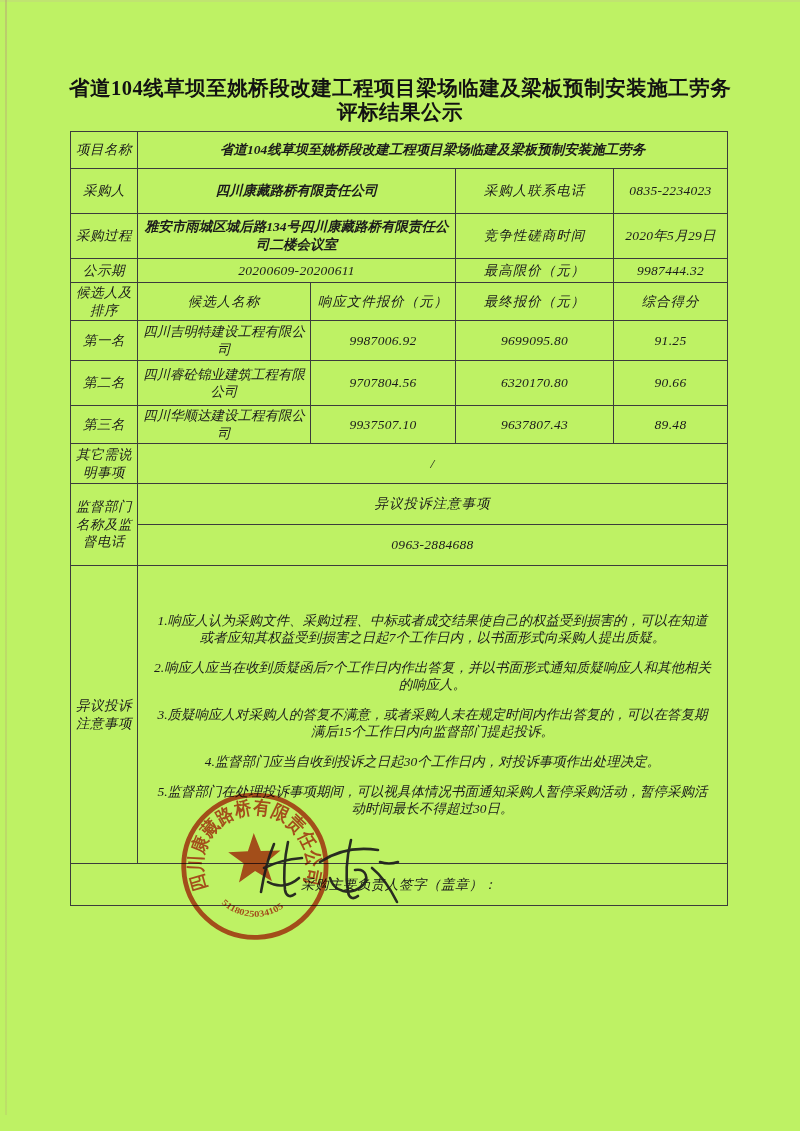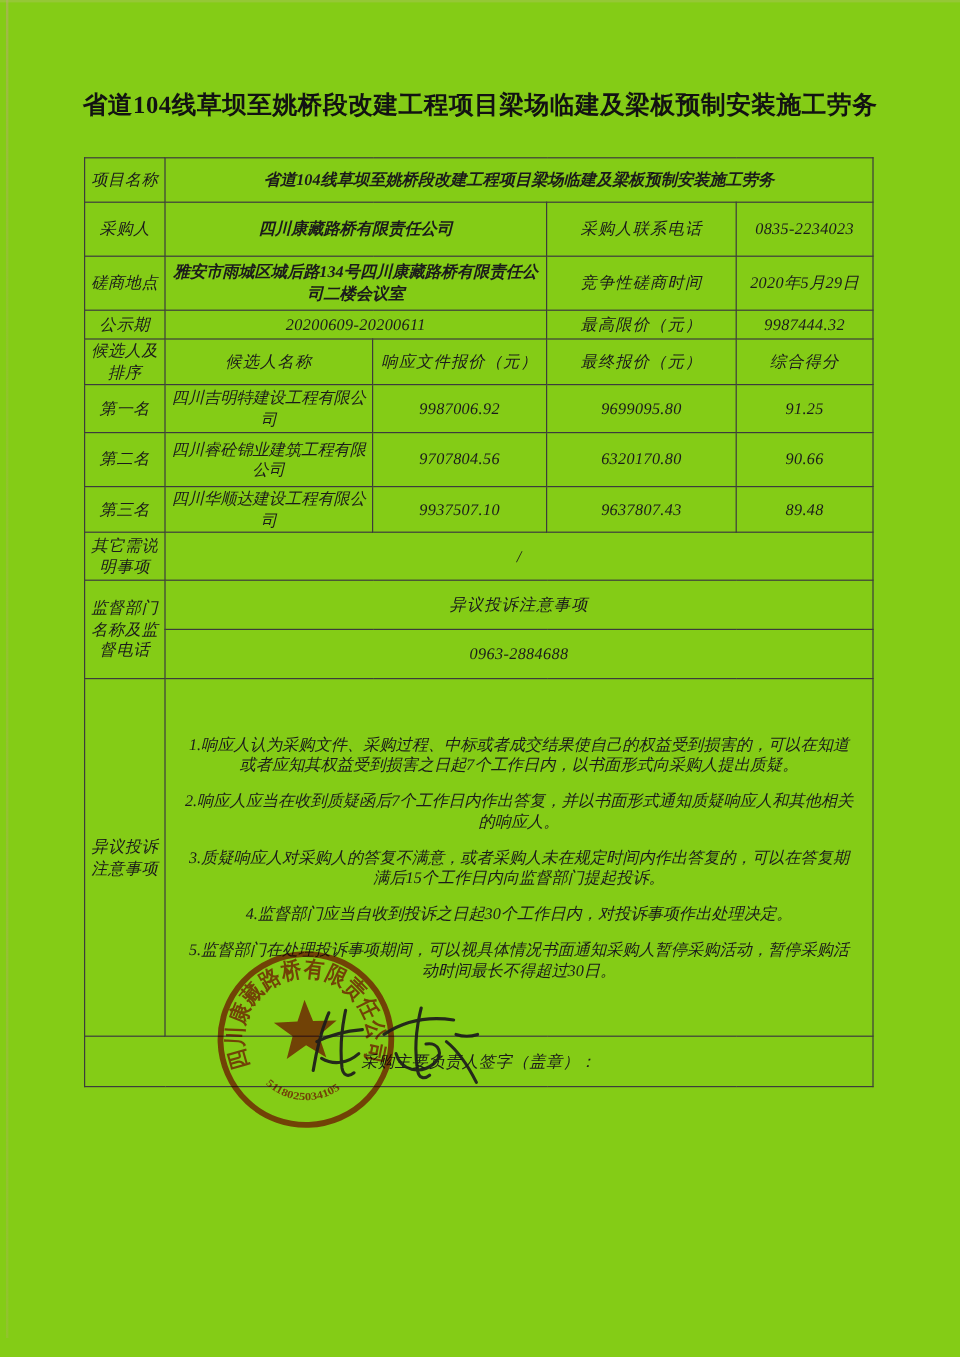--- a/index.html
+++ b/index.html
@@ -4,21 +4,21 @@
 <style>
   html,body{margin:0;padding:0;}
   body{
     width:800px;height:1131px;
     background:#f7f4f7;
     font-family:"Liberation Serif","DejaVu Serif",serif;
     color:#1b1b1b;
     position:relative;
     overflow:hidden;
   }
-  .page{position:absolute;inset:0;background:#84cc16;}
+  .page{position:absolute;inset:0;background:#bef264;}
   .edge-left{
     position:absolute;left:5px;top:0;width:2px;height:1115px;
     background:linear-gradient(180deg,rgba(185,170,115,.55),rgba(185,170,115,.22) 25%,rgba(185,170,115,.35) 70%,rgba(185,170,115,.25));
   }
   .edge-top{
     position:absolute;left:0;top:0;width:100%;height:2px;
     background:rgba(200,188,150,.25);
   }
   .title{
     position:absolute;top:76px;left:0;width:800px;
@@ -71,20 +71,21 @@
 </style>
 </head>
 <body>
 
 <div class="page">
   <div class="edge-top"></div>
   <div class="edge-left"></div>
 
   <div class="title">
     <div>省道104线草坝至姚桥段改建工程项目梁场临建及梁板预制安装施工劳务</div>
+    <div>评标结果公示</div>
   </div>
 
   <table class="doc">
     <colgroup>
       <col style="width:67px">
         <col style="width:173px">
         <col style="width:145px">
         <col style="width:158px">
         <col style="width:114px">
     </colgroup>
@@ -93,21 +94,21 @@
         <td class="lab">项目名称</td>
         <td class="vleft" colspan="4">省道104线草坝至姚桥段改建工程项目梁场临建及梁板预制安装施工劳务</td>
       </tr>
       <tr class="h45">
         <td class="lab">采购人</td>
         <td class="bold" colspan="2">四川康藏路桥有限责任公司</td>
         <td class="big">采购人联系电话</td>
         <td class="num">0835-2234023</td>
       </tr>
       <tr class="h45">
-        <td class="lab">磋商地点</td>
+        <td class="lab">采购过程</td>
         <td class="bold sm" colspan="2">雅安市雨城区城后路134号四川康藏路桥有限责任公司二楼会议室</td>
         <td class="big">竞争性磋商时间</td>
         <td class="num">2020年5月29日</td>
       </tr>
       <tr class="h24">
         <td class="lab">公示期</td>
         <td class="num" colspan="2">20200609-20200611</td>
         <td class="big">最高限价（元）</td>
         <td class="num">9987444.32</td>
       </tr>

